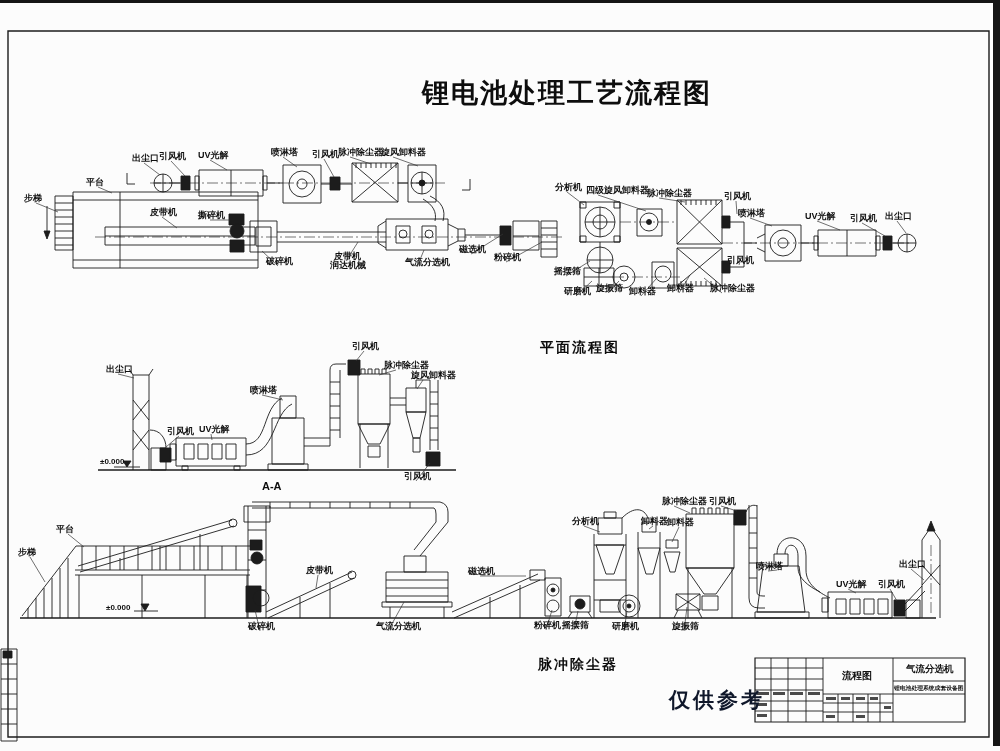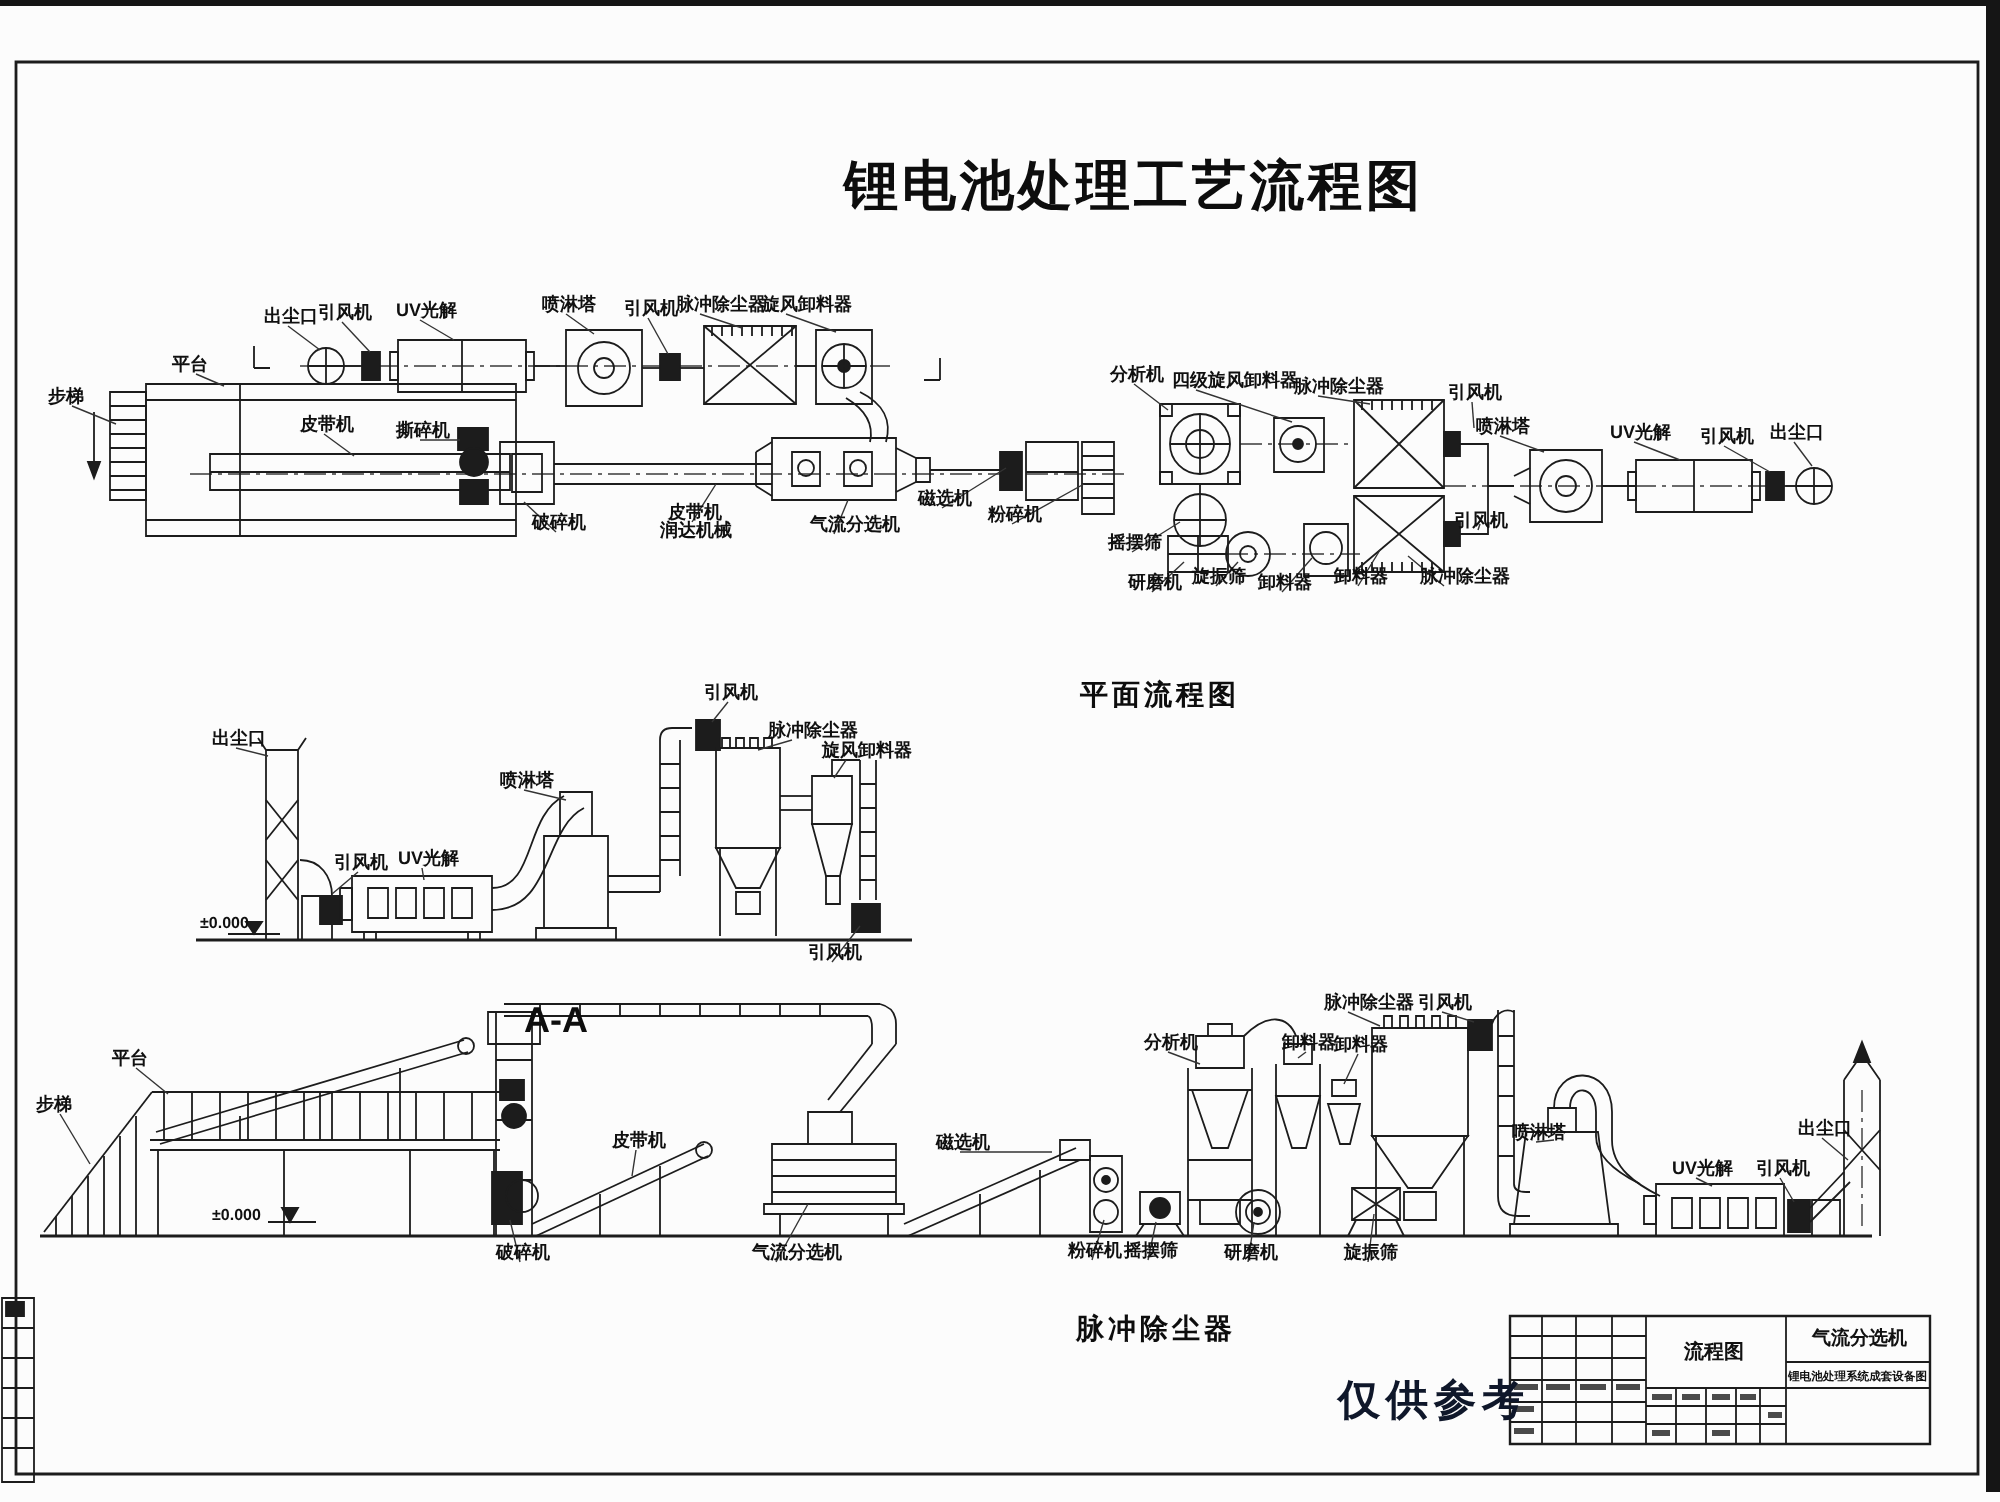--- a/index.html
+++ b/index.html
@@ -10,21 +10,21 @@
   #leader-svg{z-index:2;pointer-events:none;}
   #anno-layer{position:absolute;left:0;top:0;width:880px;height:751px;z-index:3;pointer-events:none;}
   #diagram *{vector-effect:non-scaling-stroke;}
   #diagram .cl{stroke-dasharray:11 3 2 3;stroke-width:.7;stroke:#3a3a3a;}
   #leader-svg line{stroke:#333;stroke-width:.7;}
   .anno{position:absolute;font-size:9px;font-weight:700;color:#101010;white-space:nowrap;line-height:1;}
   .title{position:absolute;left:422px;top:75px;font-size:27px;font-weight:700;letter-spacing:2px;
          color:#0d0d0d;z-index:3;white-space:nowrap;}
   .cap{position:absolute;font-weight:700;color:#0d0d0d;z-index:3;white-space:nowrap;}
   #cap-plan{left:540px;top:327px;font-size:14px;letter-spacing:2px;margin-top:12px;}
-  #cap-aa{left:262px;top:500px;font-size:18px;}
+  #cap-aa{left:262px;top:480px;font-size:11px;}
   #cap-elev{left:538px;top:656px;font-size:14px;letter-spacing:2px;}
   .watermark{position:absolute;left:669px;top:686px;font-size:21px;font-weight:700;color:#0f172a;
              z-index:3;letter-spacing:3px;white-space:nowrap;}
   .tbx{position:absolute;z-index:3;color:#111;white-space:nowrap;}
   .tb-name{left:842px;top:669px;font-size:10px;font-weight:700;}
   .tb-company{left:906px;top:663px;font-size:9.5px;font-weight:700;}
   .tb-project{left:894px;top:684px;font-size:5.8px;font-weight:700;}
 </style>
 </head>
 <body>

